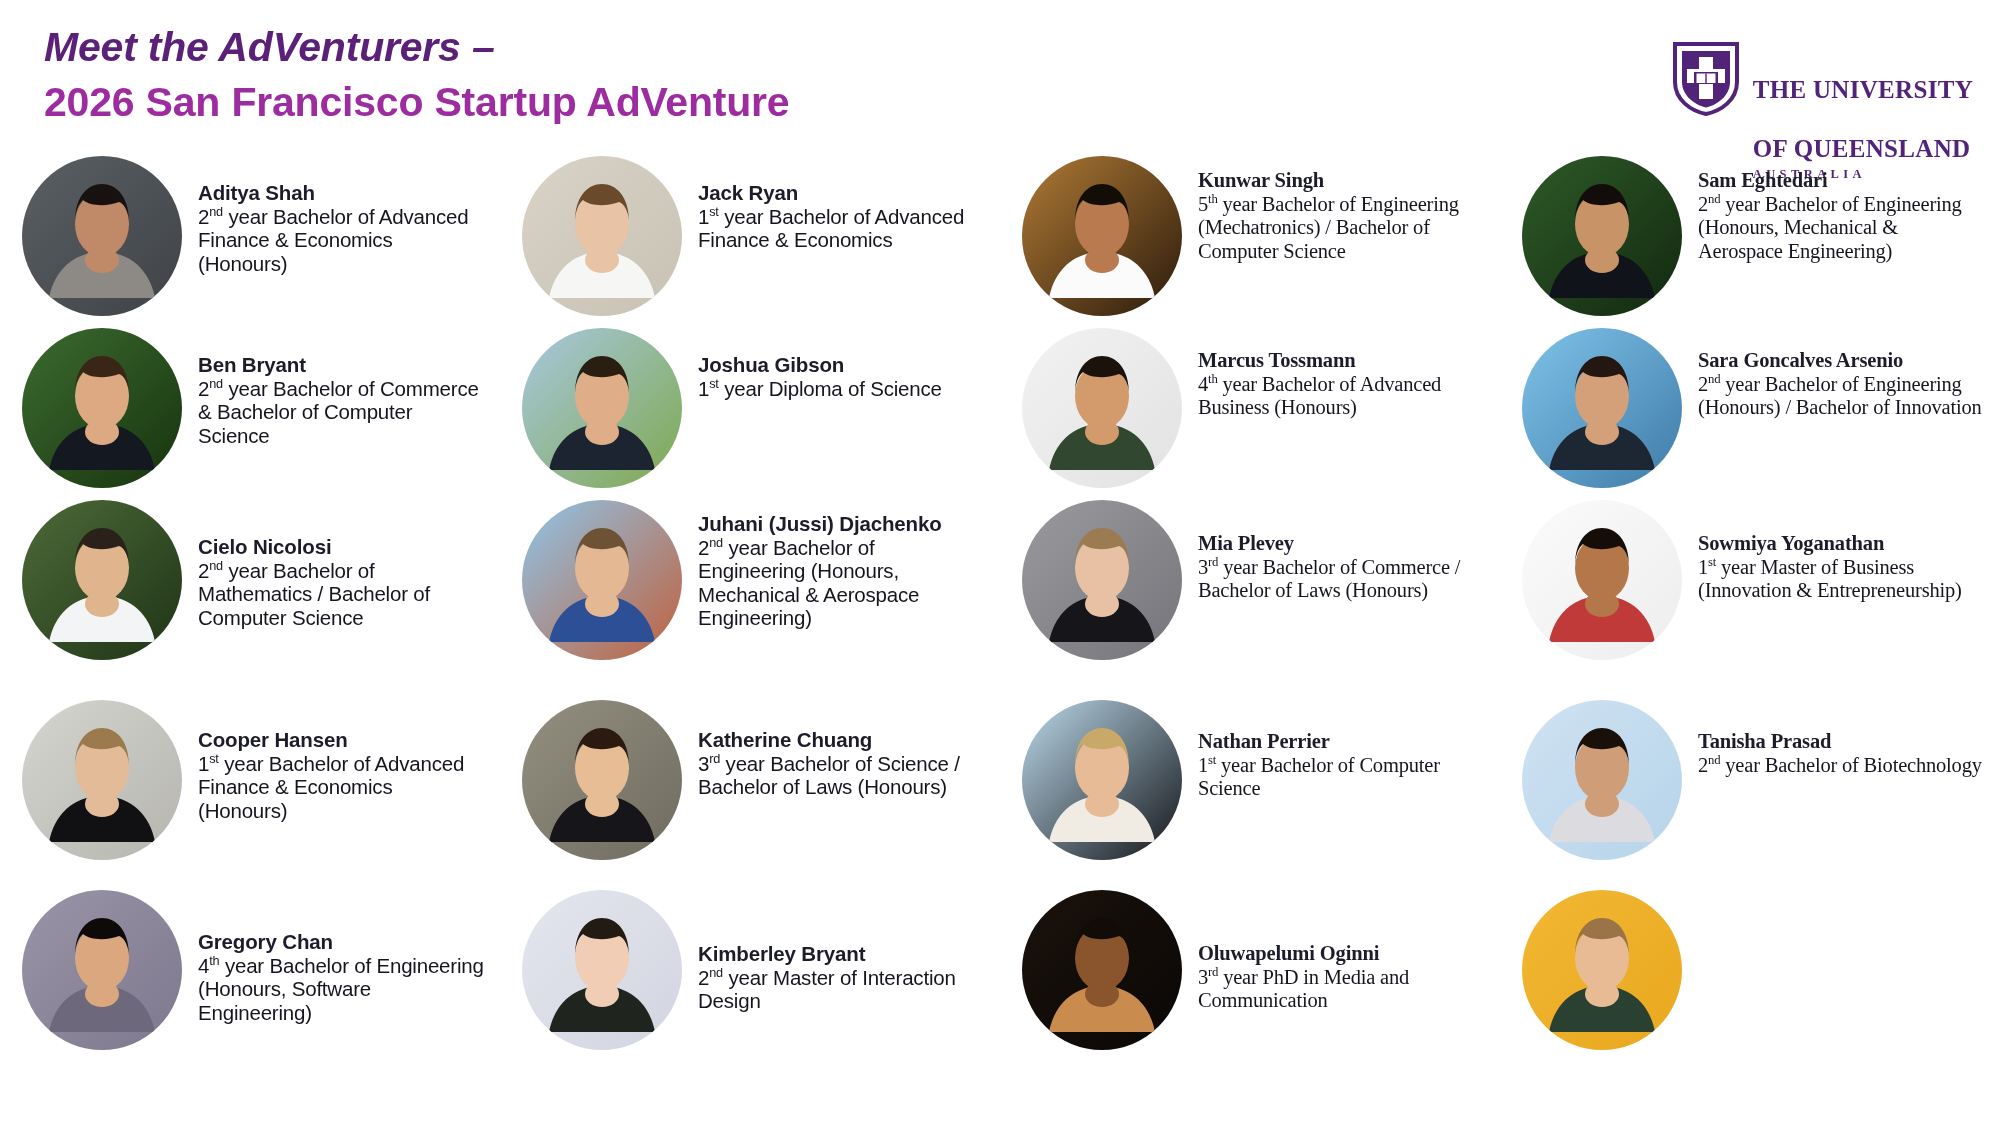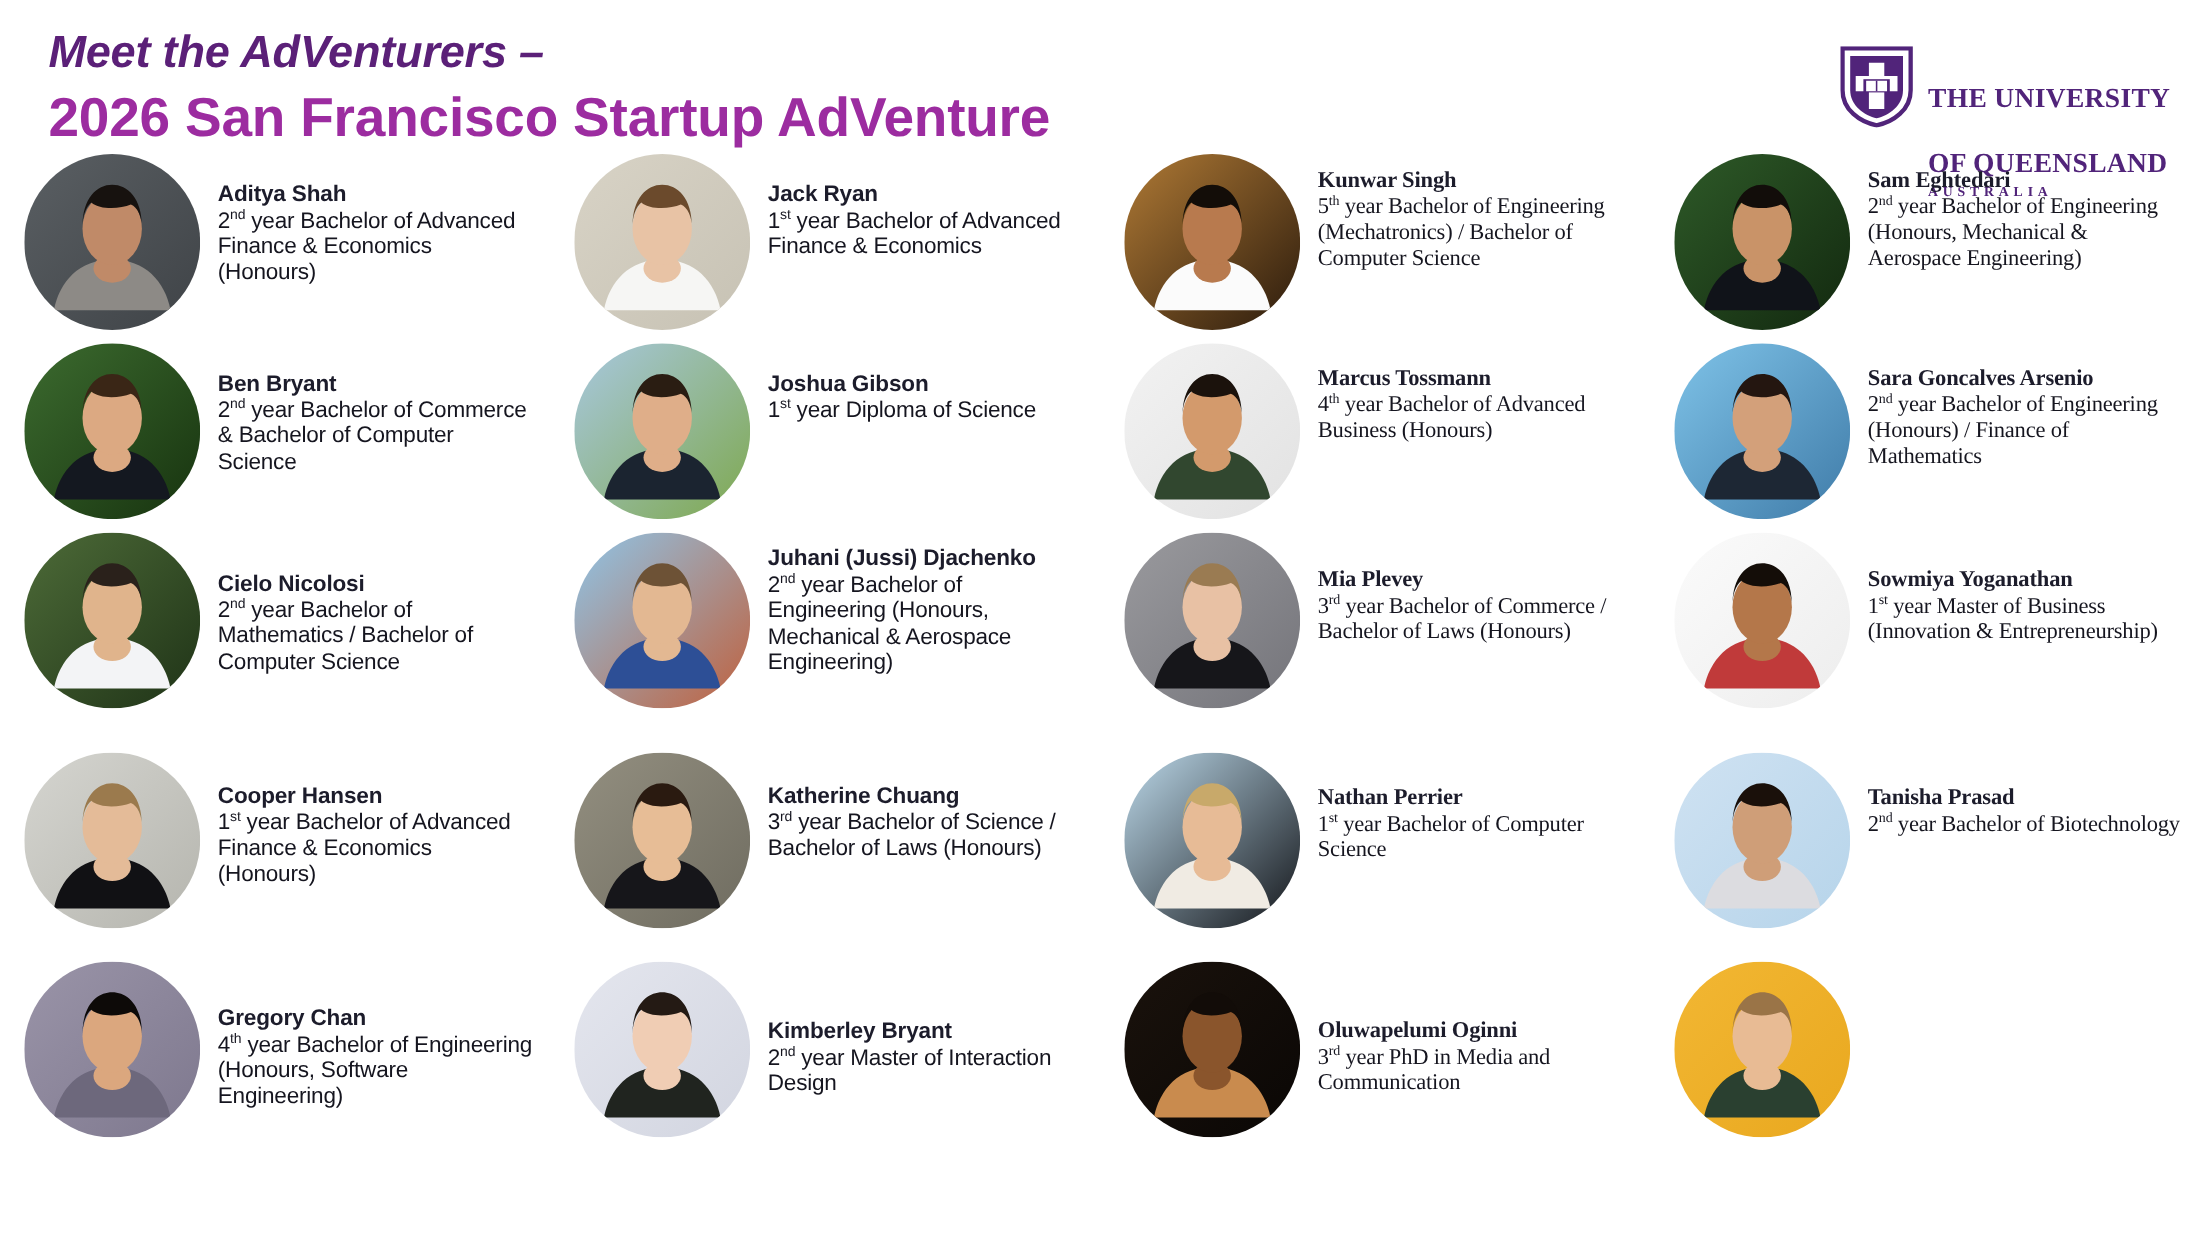--- a/index.html
+++ b/index.html
@@ -21,21 +21,21 @@
   .title-line1{
     font-size:41px;
     font-weight:bold;
     font-style:italic;
     color:#5b2078;
     letter-spacing:-0.2px;
     line-height:1.22;
     white-space:nowrap;
   }
   .title-line2{
-    font-size:50px;
+    font-size:41px;
     font-weight:bold;
     color:#9c2ca0;
     letter-spacing:-0.2px;
     line-height:1.22;
     margin-top:5px;
     white-space:nowrap;
   }
   
   .logo{
     position:absolute;right:27px;top:42px;
@@ -53,21 +53,21 @@
     letter-spacing:0.3px;
     margin-top:32px;
   }
   .logo-l3{
     font-family:"Liberation Serif","DejaVu Serif",serif;
     font-size:12.5px;font-weight:bold;letter-spacing:4.4px;
     margin-top:5px;
   }
   
   .grid{
-    position:absolute;left:0;top:140px;width:1709px;
+    position:absolute;left:0;top:156px;width:1709px;
     display:grid;
     grid-template-columns:repeat(4,500px);
     grid-template-rows:172px 172px 200px 190px 190px;
   }
   .person{
     position:relative;
     display:flex;
     align-items:flex-start;
   }
   .avatar{
@@ -294,21 +294,21 @@
           </defs>
           <rect width="160" height="160" fill="url(#g7)"></rect>
           <path d="M80 96 c30 0 48 20 53 46 H27 c5 -26 23 -46 53 -46 z" fill="#1d2734"></path>
           <ellipse cx="80" cy="104" rx="17" ry="13" fill="#d3a07a"></ellipse>
           <ellipse cx="80" cy="68" rx="27" ry="33" fill="#d3a07a"></ellipse>
           <path d="M53 66 c0 -26 13 -38 27 -38 s27 12 27 38 c0 -8 -4 -18 -10 -20 c-10 4 -28 5 -36 -2 c-5 4 -8 13 -8 22 z" fill="#241610"></path>
         </svg>
       </div>
       <div class="ptext">
         <div class="pname">Sara Goncalves Arsenio</div>
-        <div class="pdesc"><span>2</span><sup>nd</sup><span> year Bachelor of Engineering (Honours) / Finance of Mathematics</span></div>
+        <div class="pdesc"><span>2</span><sup>nd</sup><span> year Bachelor of Engineering (Honours) / Bachelor of Innovation</span></div>
       </div>
     </div>
     <div class="person r3 col1">
       <div class="avatar">
         <svg viewBox="0 0 160 160" preserveAspectRatio="xMidYMid slice">
           <defs>
             <linearGradient id="g8" x1="0" y1="0" x2="1" y2="1">
               <stop offset="0%" stop-color="#4d6b38"></stop>
               <stop offset="100%" stop-color="#1f3317"></stop>
             </linearGradient>

